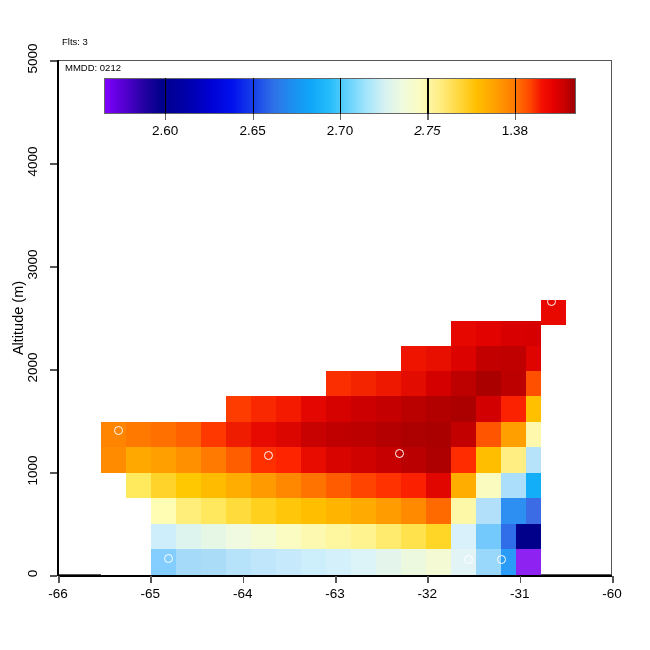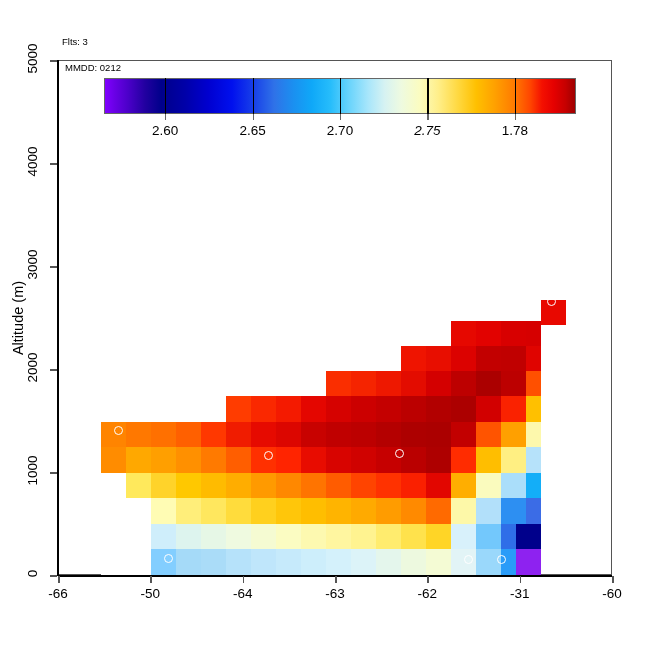--- a/index.html
+++ b/index.html
@@ -264,36 +264,36 @@
         <div class="cbar-tick" style="left: 323.407px;"></div>
         <div class="cbar-sep" style="left: 410.815px;"></div>
         <div class="cbar-tick" style="left: 410.815px;"></div>
       </div>
   </div>
   <div id="cbar-labels">
       <div class="cbar-label" style="left: 135.185px;">2.60</div>
       <div class="cbar-label" style="left: 222.593px;">2.65</div>
       <div class="cbar-label" style="left: 310px;">2.70</div>
       <div class="cbar-label" style="left: 397.407px; font-style: italic;">2.75</div>
-      <div class="cbar-label" style="left: 484.815px;">1.78</div>
+      <div class="cbar-label" style="left: 484.815px;">1.38</div>
     </div>
 
   <div class="axis-line xaxis"></div>
   <div class="axis-line yaxis"></div>
   <div id="xticks">
       <div class="tick xtick" style="left: 58px;"></div>
       <div class="xticklabel" style="left: 28px;">-66</div>
       <div class="tick xtick" style="left: 150.333px;"></div>
-      <div class="xticklabel" style="left: 120.333px;">-50</div>
+      <div class="xticklabel" style="left: 120.333px;">-65</div>
       <div class="tick xtick" style="left: 242.667px;"></div>
       <div class="xticklabel" style="left: 212.667px;">-64</div>
       <div class="tick xtick" style="left: 335px;"></div>
       <div class="xticklabel" style="left: 305px;">-63</div>
       <div class="tick xtick" style="left: 427.333px;"></div>
-      <div class="xticklabel" style="left: 397.333px;">-62</div>
+      <div class="xticklabel" style="left: 397.333px;">-32</div>
       <div class="tick xtick" style="left: 519.667px;"></div>
       <div class="xticklabel" style="left: 489.667px;">-31</div>
       <div class="tick xtick" style="left: 612px;"></div>
       <div class="xticklabel" style="left: 582px;">-60</div>
     </div>
   <div id="yticks">
       <div class="tick ytick" style="top: 575px;"></div>
       <div style="position: absolute; font-size: 13.5px; color: rgb(0, 0, 0); width: 60px; text-align: center; left: 2px; top: 566px; transform: rotate(-90deg); transform-origin: 50% 50%;">0</div>
       <div class="tick ytick" style="top: 472px;"></div>
       <div style="position: absolute; font-size: 13.5px; color: rgb(0, 0, 0); width: 60px; text-align: center; left: 2px; top: 463px; transform: rotate(-90deg); transform-origin: 50% 50%;">1000</div>

